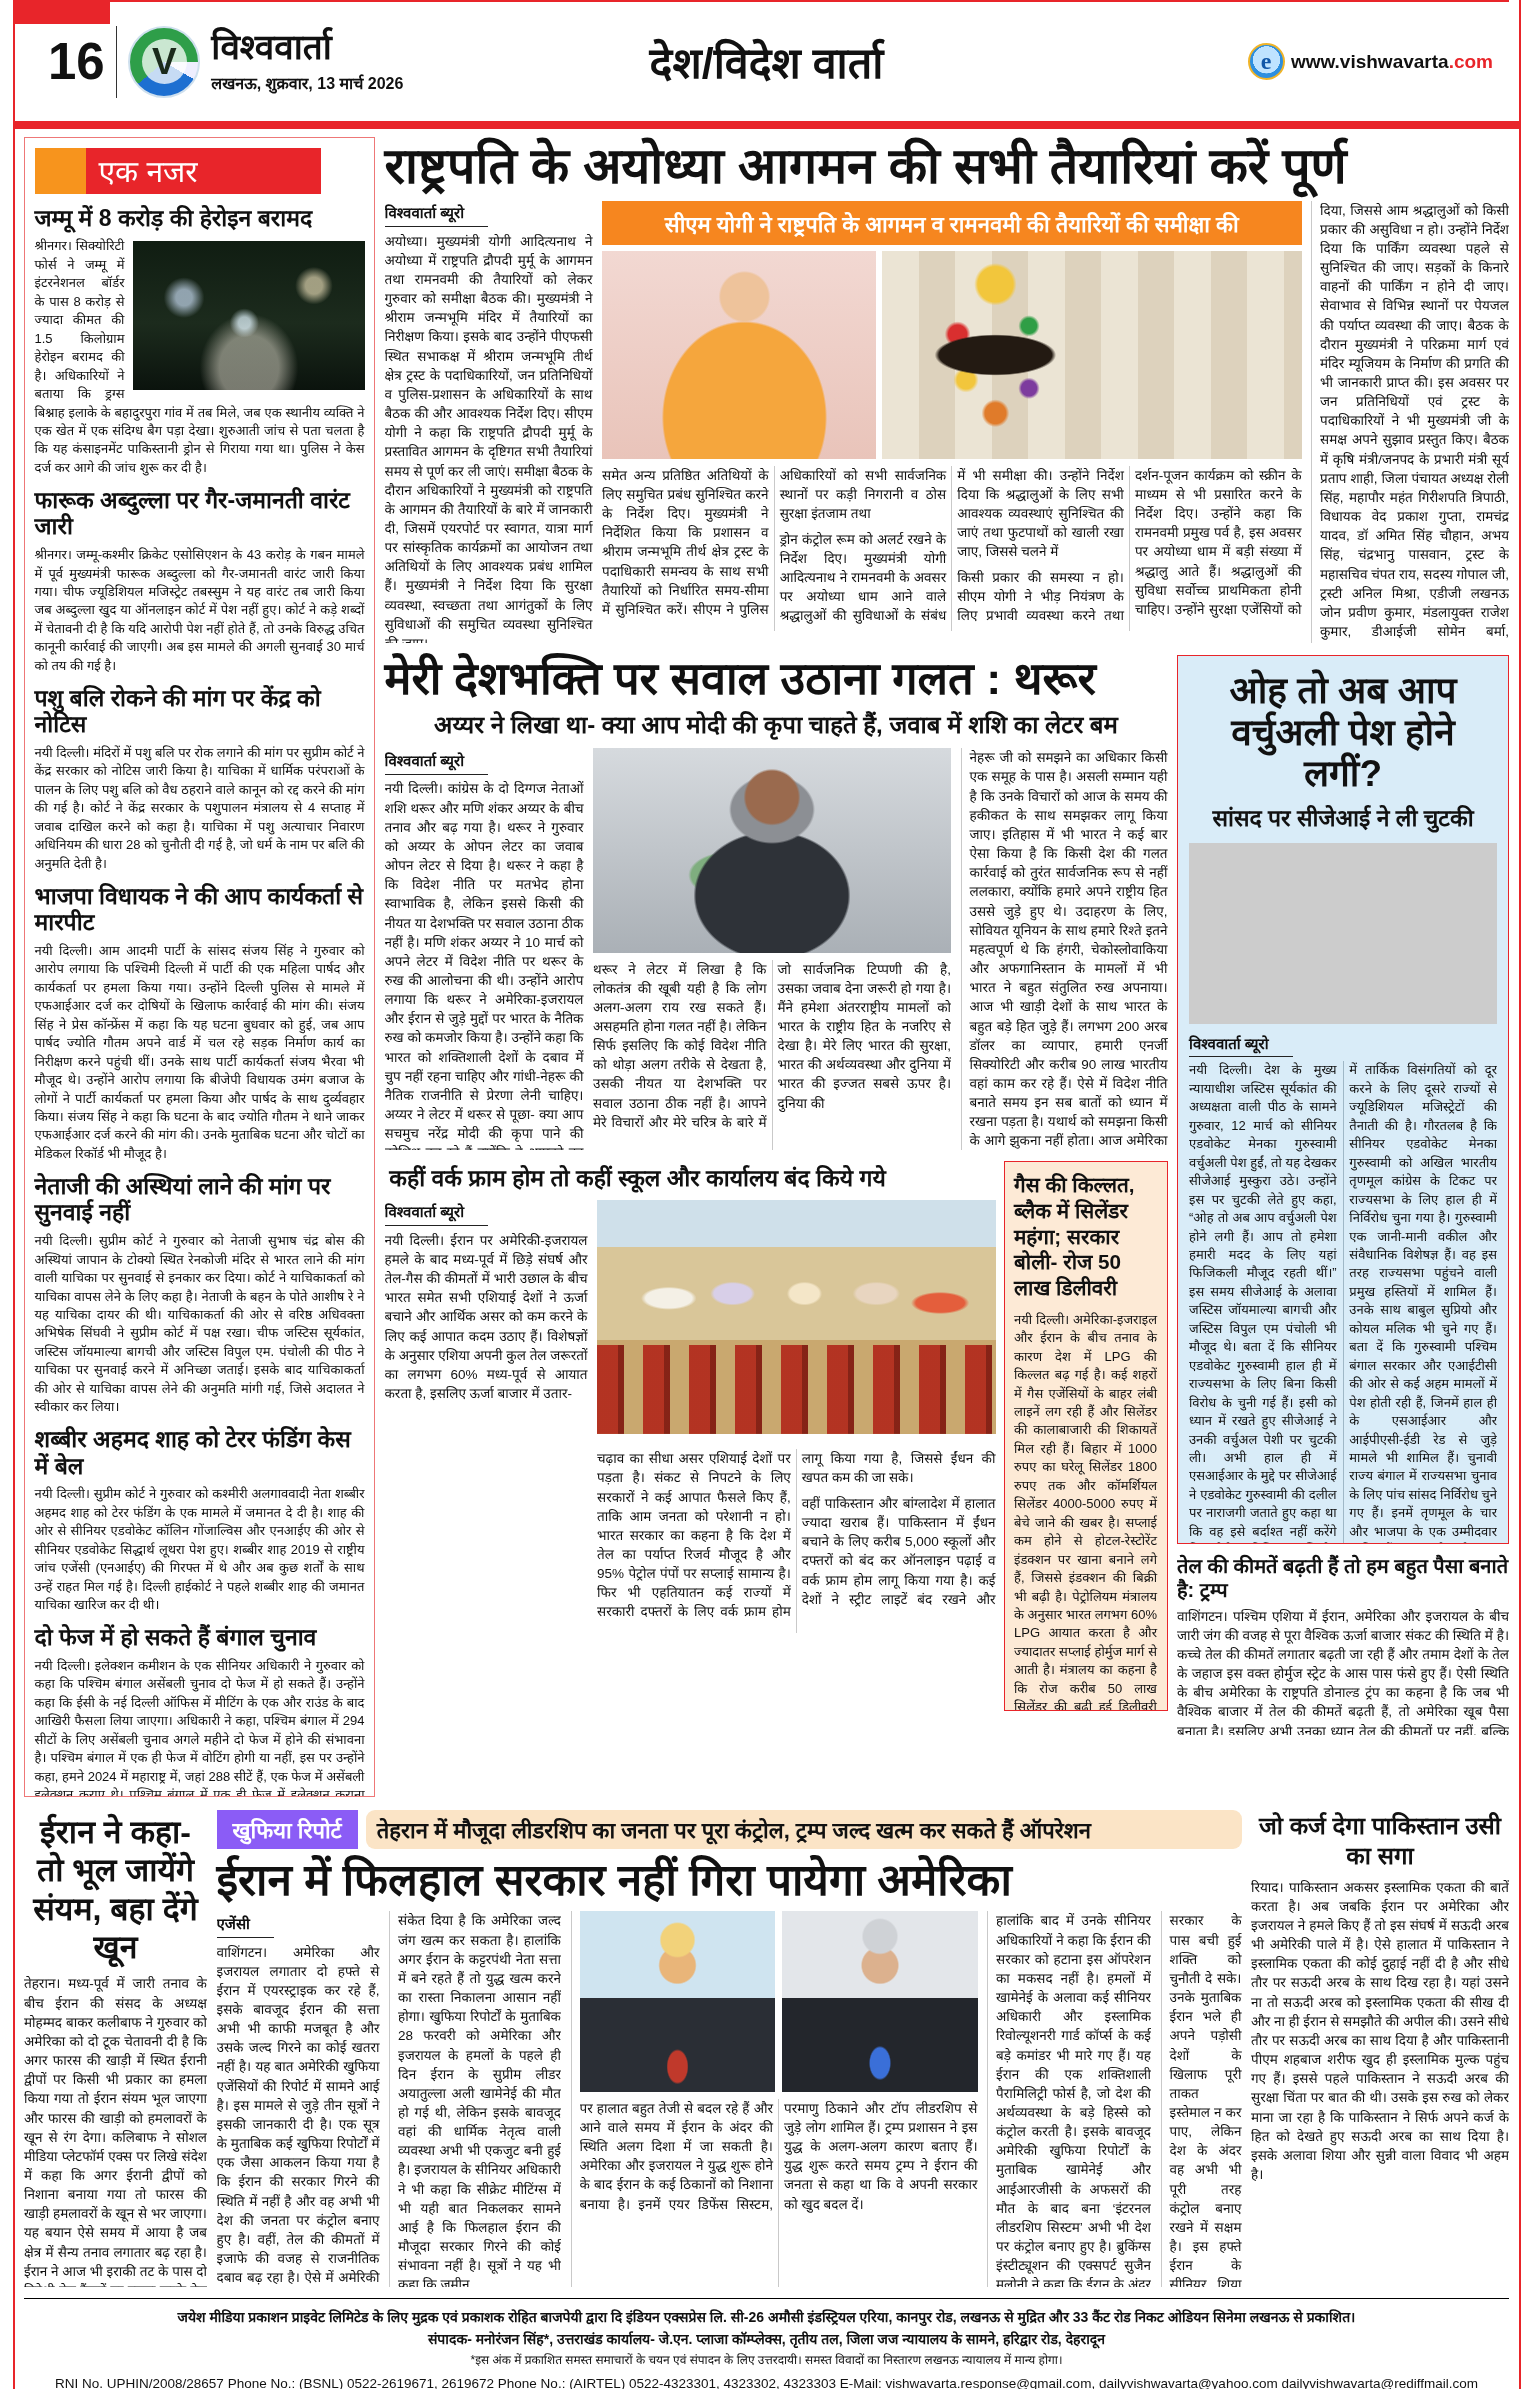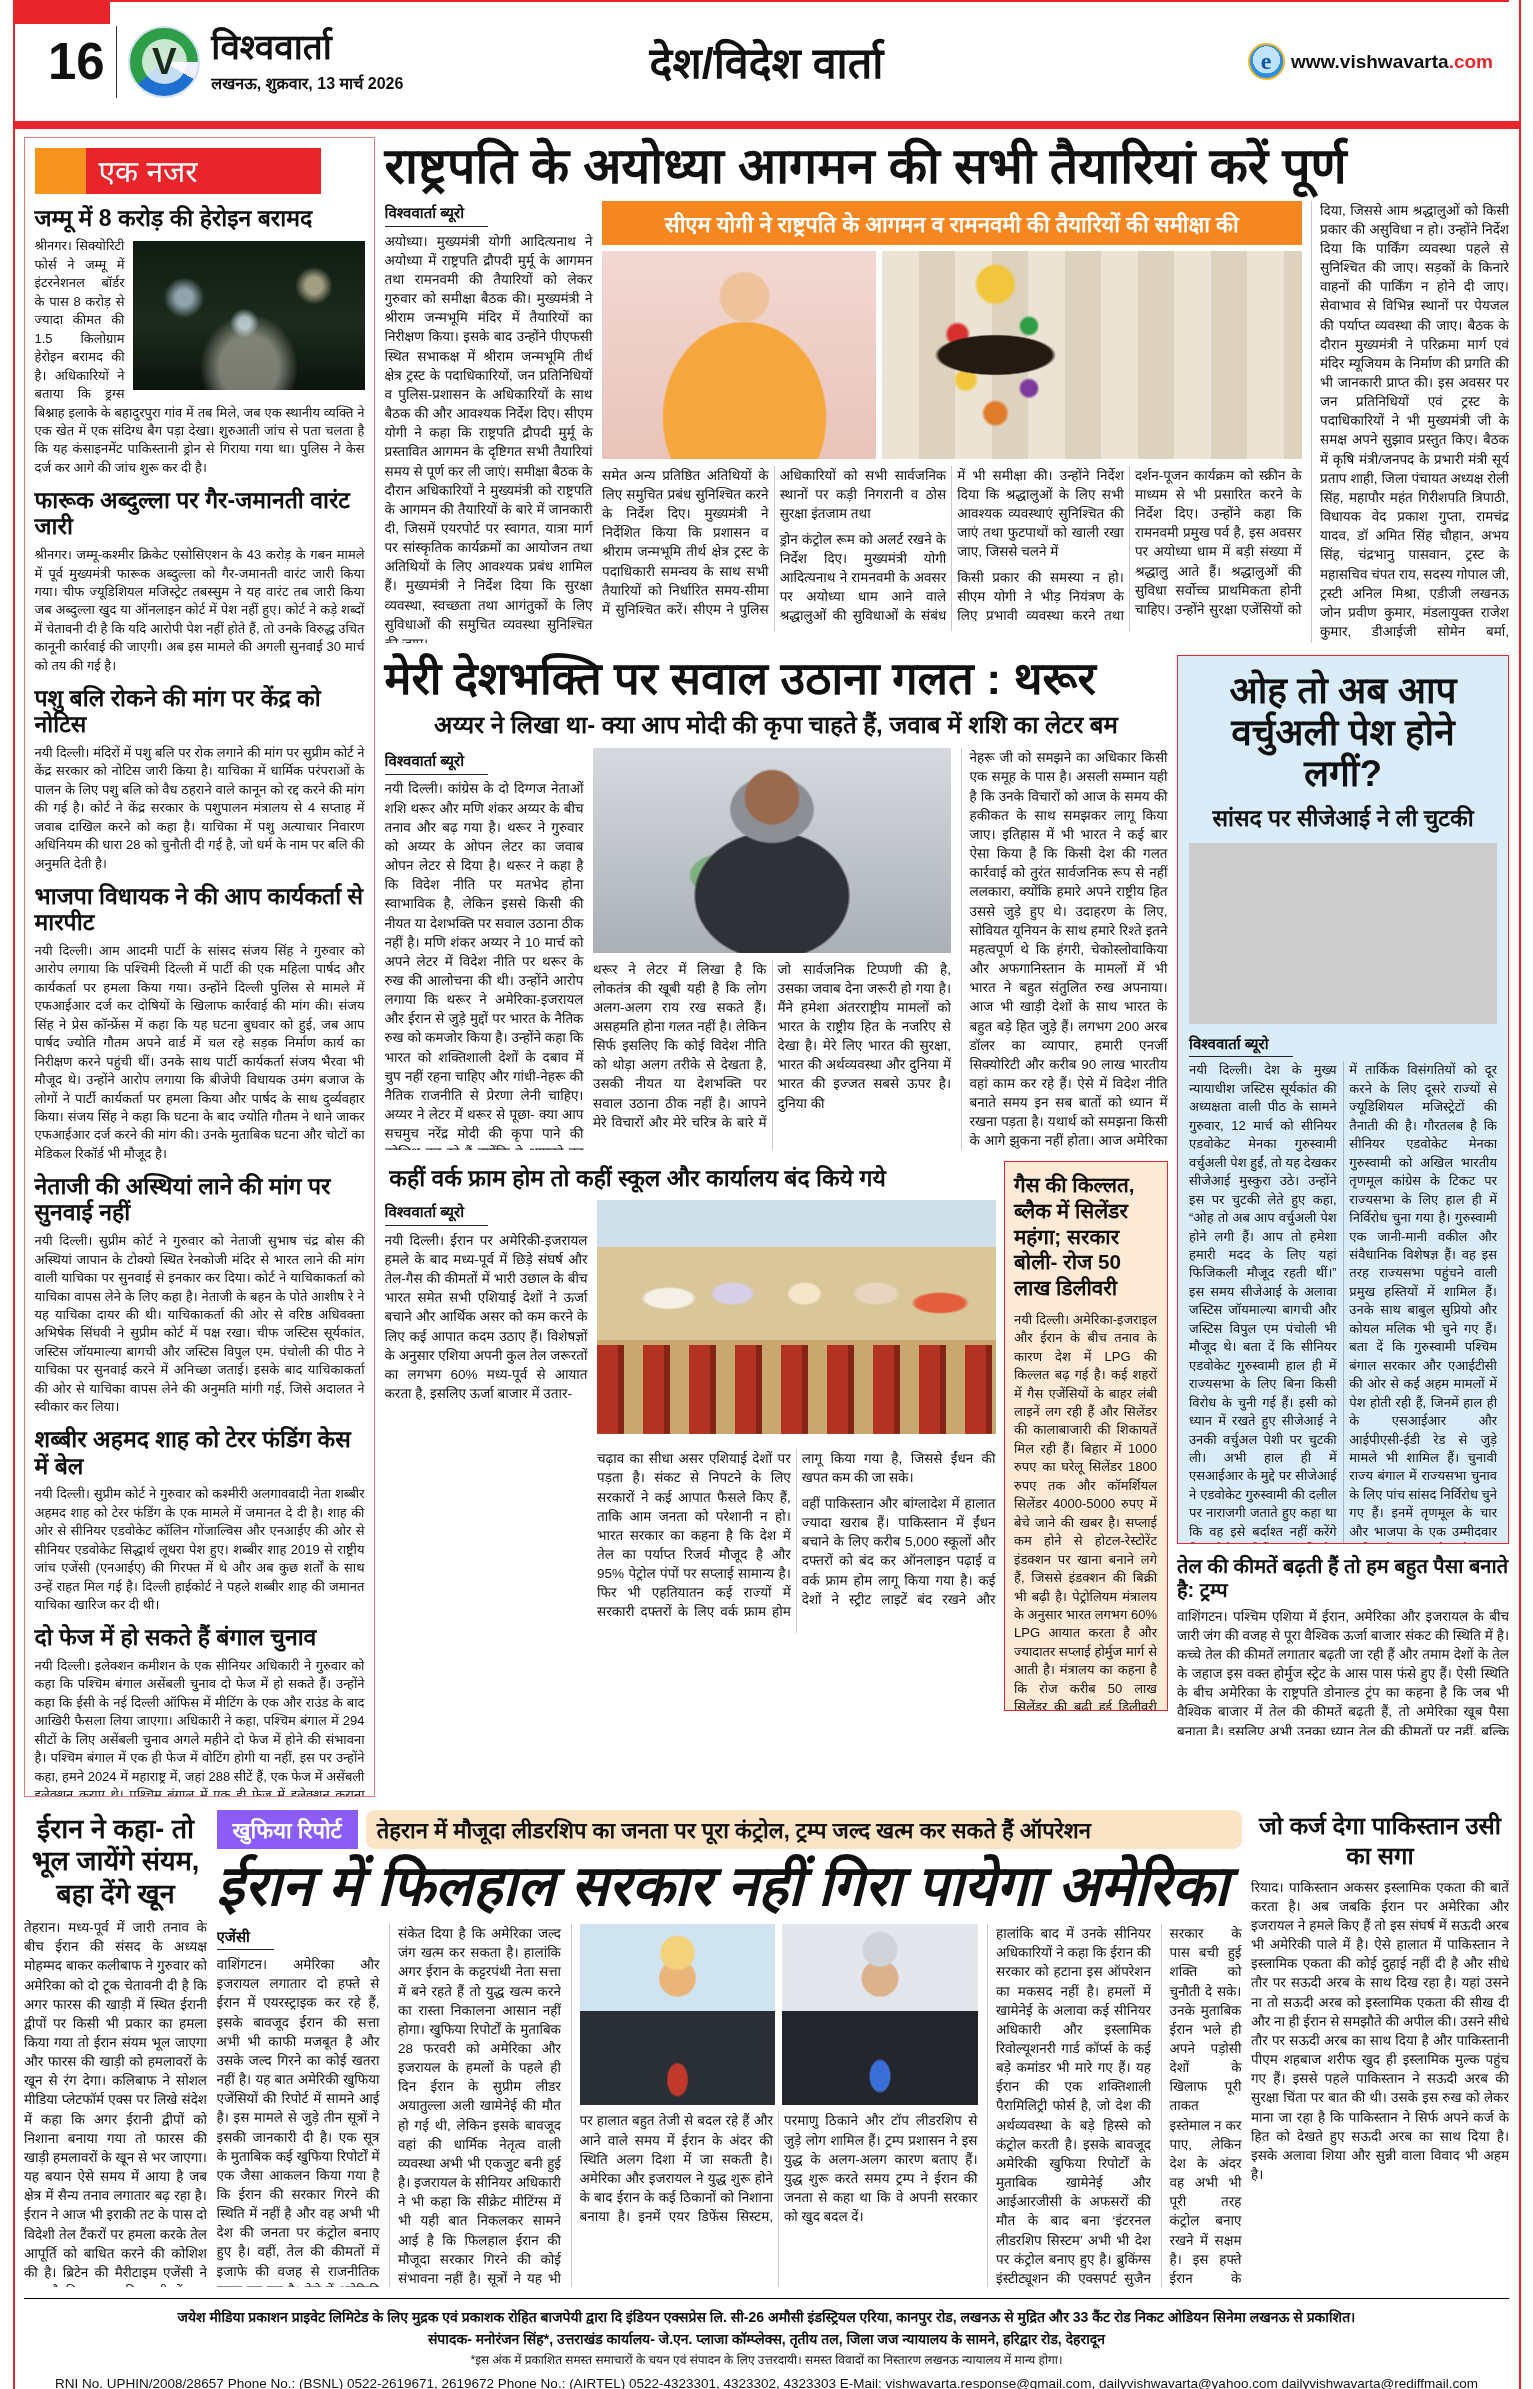--- a/index.html
+++ b/index.html
@@ -115,26 +115,26 @@
     radial-gradient(circle at 63% 50%,#b98d6e 0 4%,transparent 5%),
     radial-gradient(circle at 86% 42%,#8a5a40 0 9%,transparent 10%),
     radial-gradient(ellipse at 86% 80%,#1d2averse,transparent 0),
     linear-gradient(180deg,#c8a468,#b68d4e 60%,#9a7440);margin-bottom:8px;}
   .cji-2col{column-count:2;column-gap:12.7px;column-rule:0.8px solid #9fb7c6;height:588px;overflow:hidden;font-size:13px;}
   .trump-art{height:181px;overflow:hidden;}
   .trump-h{font-size:20px;font-weight:800;margin:0 0 4.8px 0;line-height:1.2;}
   
   .bottom-row{display:flex;gap:9.5px;margin-top:12.7px;height:477px;overflow:hidden;}
   .iw{flex:0 0 183px;overflow:hidden;}
-  .iw-h{font-size:27px;font-weight:800;text-align:center;line-height:1.2;margin:3.2px 0 8px 0;}
+  .iw-h{font-size:32px;font-weight:800;text-align:center;line-height:1.2;margin:3.2px 0 8px 0;}
   .iran-main{flex:1;min-width:0;display:flex;flex-direction:column;}
   .strap-row{display:flex;gap:8px;align-items:stretch;margin-bottom:6.4px;}
   .strap-badge{background:#8b5cf6;color:#fff;font-size:22px;font-weight:800;display:flex;align-items:center;padding:4.8px 16px;}
   .strap-txt{flex:1;background:#fbe4c6;font-size:22px;font-weight:800;display:flex;align-items:center;padding:4.8px 11px;border-radius:9px;}
-  .im-h{font-size:56px;font-weight:800;margin:1.6px 0 8px 0;line-height:1.05;font-style:italic;}
+  .im-h{font-size:44px;font-weight:800;margin:1.6px 0 8px 0;line-height:1.05;}
   .im-cols{display:flex;gap:9.5px;flex:1;overflow:hidden;}
   .im-c{flex:0 0 163px;overflow:hidden;}
   .im-c + .im-c, .im-photo, .im-c4, .im-c5{border-left:0.8px solid #c9c9c9;padding-left:8px;}
   .im-photo{flex:0 0 398px;display:flex;flex-direction:column;gap:6.4px;}
   .im-photos{display:flex;gap:6.4px;height:181px;}
   .ph-trump{flex:1;background:
     radial-gradient(circle at 50% 16%,#f2d27a 0 9%,transparent 10%),
     radial-gradient(circle at 50% 30%,#e9b579 0 11%,transparent 12%),
     radial-gradient(ellipse at 50% 86%,#c0392b 0 7%,transparent 8%),
     linear-gradient(180deg,#cfe4f0 0 48%,#2a2e35 48%);}

